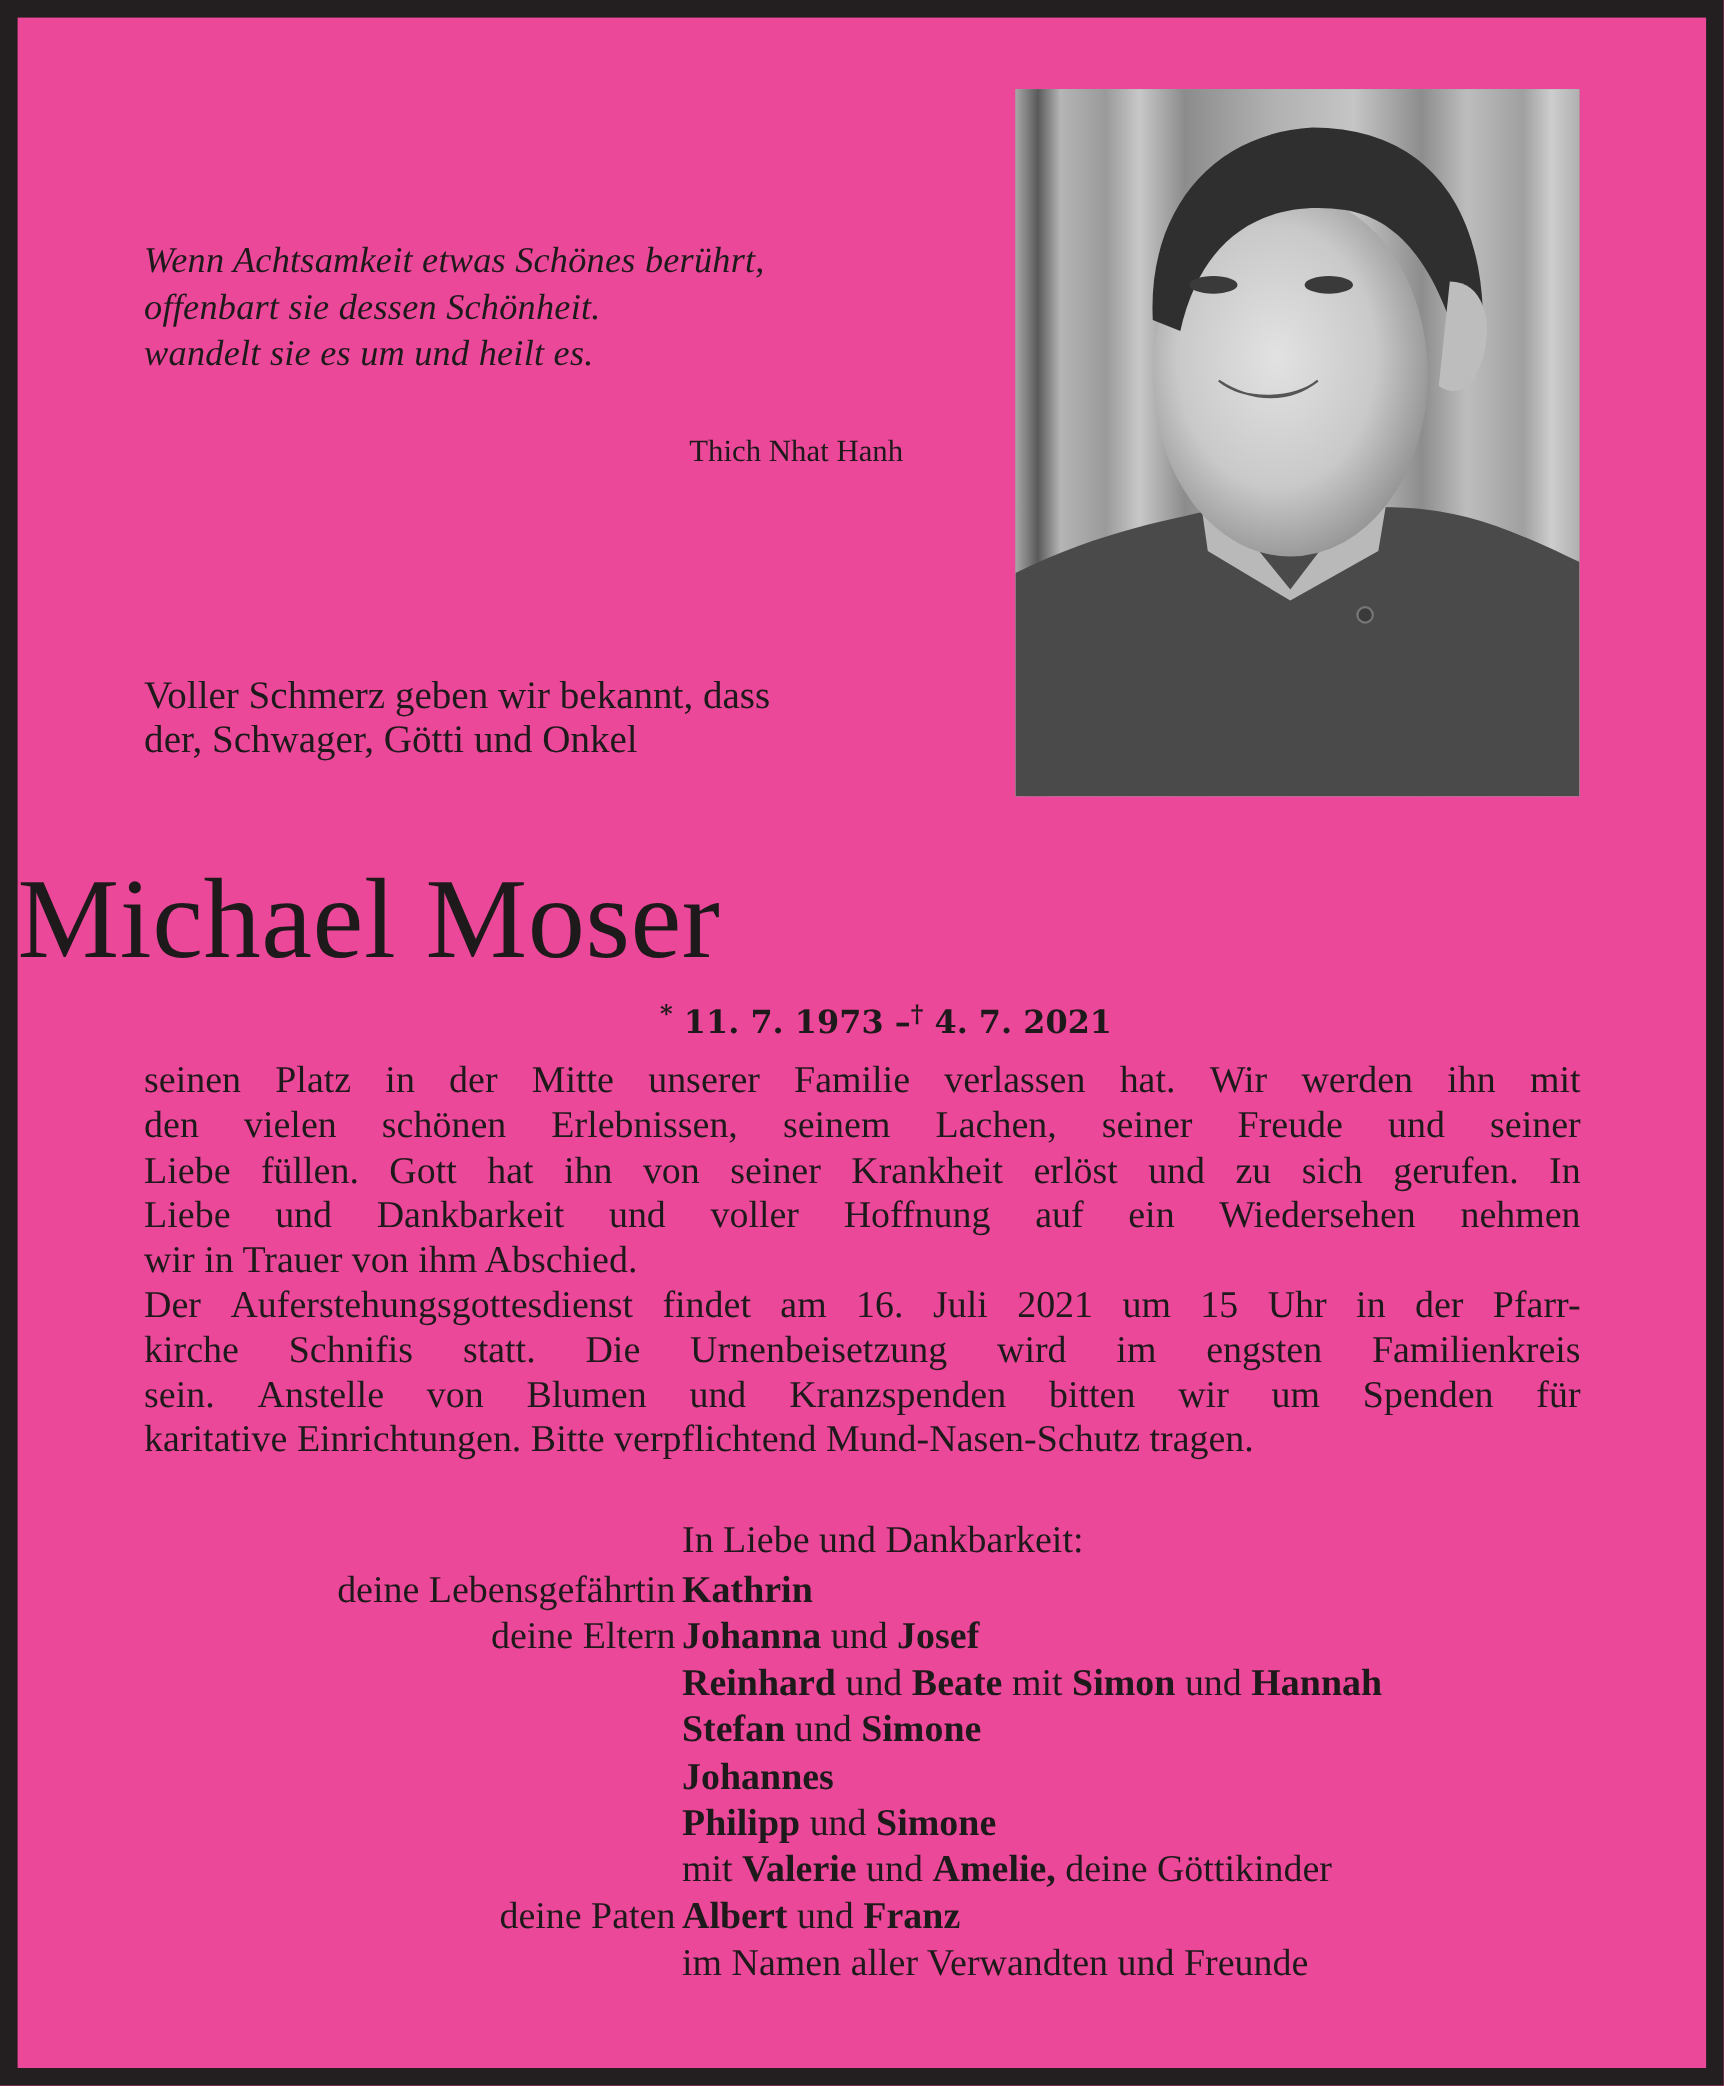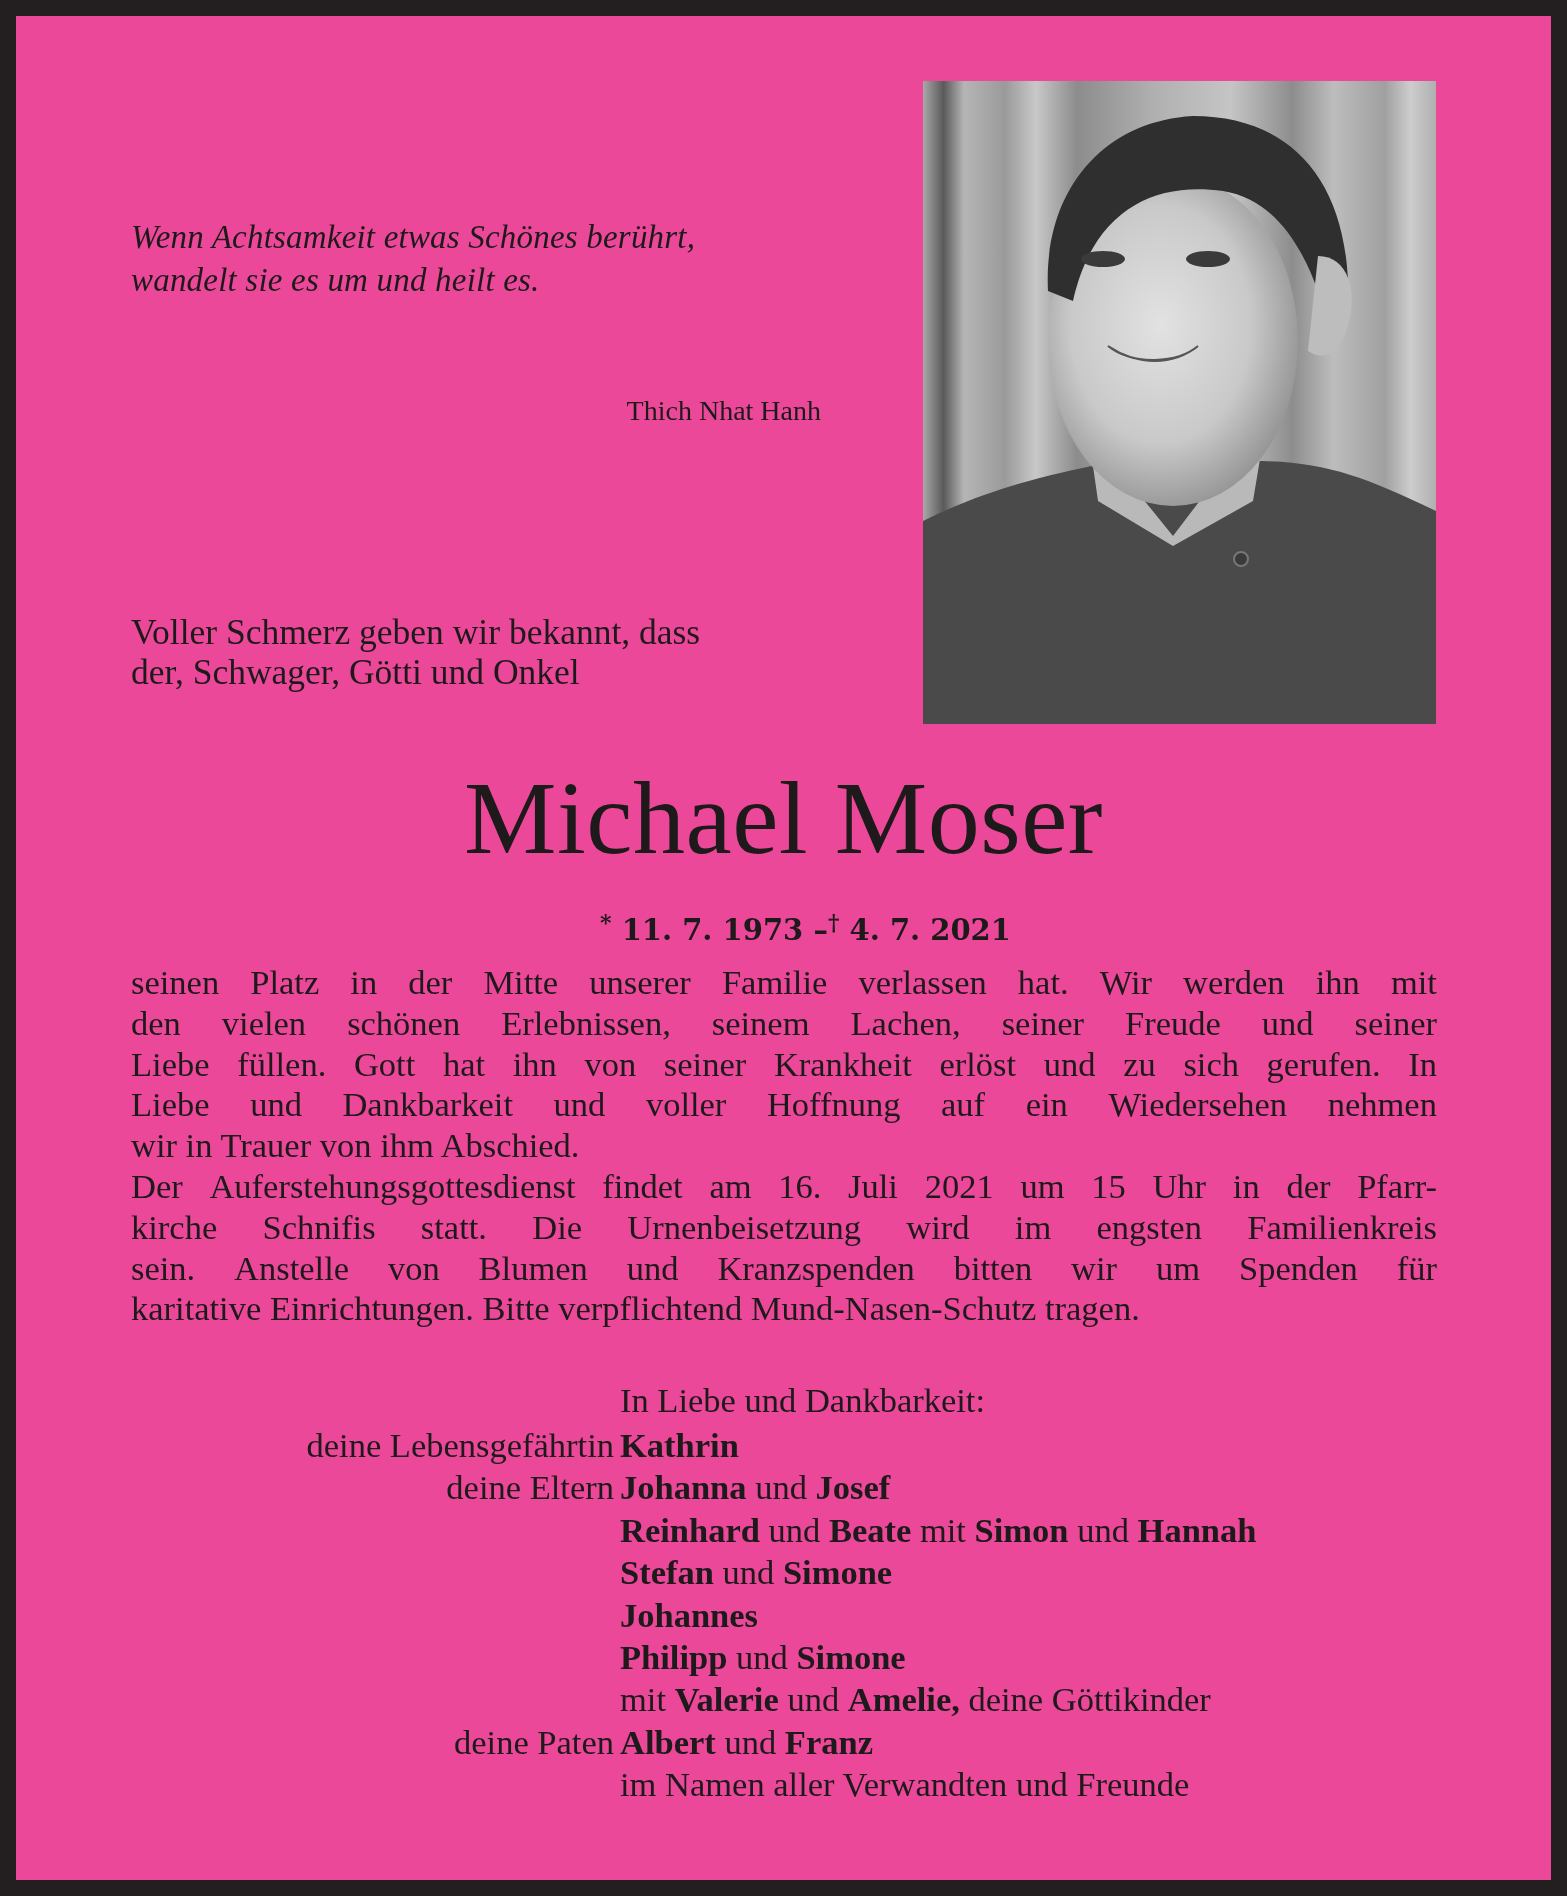--- a/index.html
+++ b/index.html
@@ -37,22 +37,22 @@
   }
   .photo svg { display: block; width: 100%; height: 100%; }
   .intro {
     position: absolute; left: 115px; top: 596px;
     width: 720px;
     font-family: "Liberation Serif", serif;
     font-size: 35.5px; line-height: 40px;
   }
   .intro .line { display: block; white-space: nowrap; }
   .name {
-    position: absolute; left: 0; width: 1535px; top: 742px;
-    text-align: center;
+    position: absolute; left: 0; width: 1535px; top: 760px;
+    text-align: left;
     font-family: "Liberation Serif", serif;
     font-size: 104px; line-height: 120px;
     letter-spacing: 0.5px;
   }
   .dates {
     position: absolute; left: 0; width: 1535px; top: 886px;
     text-align: center;
     font-family: "DejaVu Serif", serif;
     font-weight: bold;
     font-size: 29px; line-height: 40px;
@@ -85,20 +85,21 @@
   .sig-names { flex: none; }
   .sig-names b { font-weight: bold; }
 </style>
 </head>
 <body>
 
 <div class="page">
 
   <div class="quote">
     <span class="line">Wenn Achtsamkeit etwas Schönes berührt,</span>
+    <span class="line">offenbart sie dessen Schönheit.</span>
     <span class="line">wandelt sie es um und heilt es.</span>
   </div>
   <div class="attribution">Thich Nhat Hanh</div>
 
   <div class="photo" role="img" aria-label="Portrait photo of Michael Moser, smiling, black and white">
     <svg viewBox="0 0 513 643" preserveAspectRatio="none">
       <defs>
         <linearGradient id="curtain" x1="0" x2="1" y1="0" y2="0">
           <stop offset="0" stop-color="#a8a8a8"></stop>
           <stop offset="0.04" stop-color="#5a5a5a"></stop>

